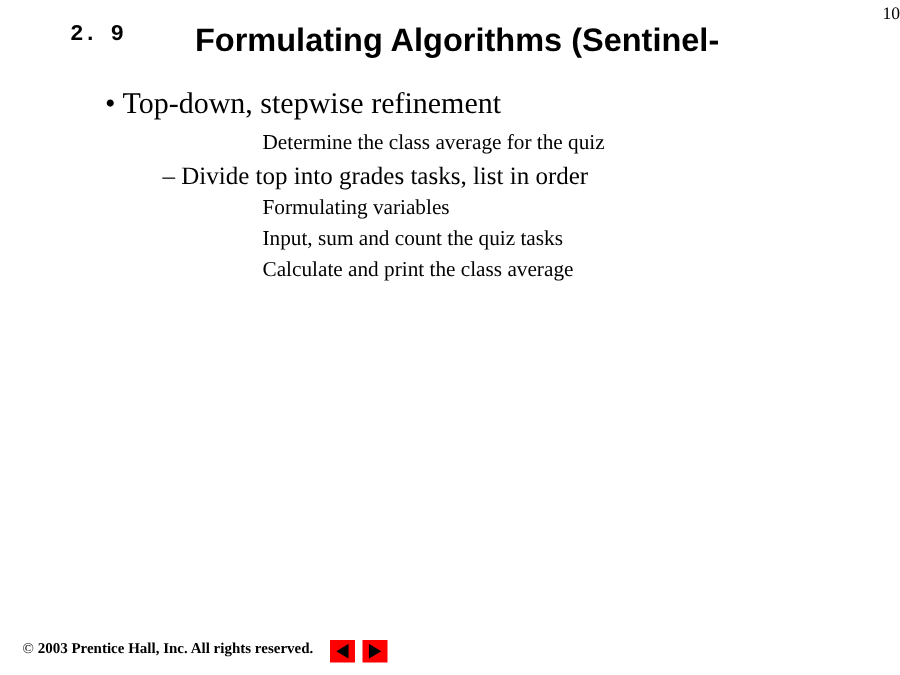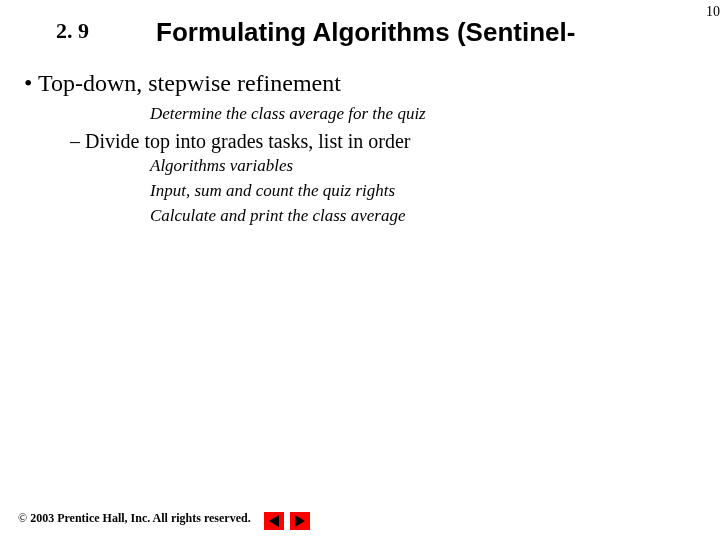--- a/index.html
+++ b/index.html
@@ -20,50 +20,50 @@
     font-family: Liberation Serif, serif;
   }
   .heading {
     display: flex;
     align-items: flex-start;
     padding-top: 18px;
     padding-left: 56px;
     padding-right: 90px;
   }
   .section-number {
-    font-size: 22px;
+    font-size: 18px;
     font-weight: bold;
     width: 100px;
     flex-shrink: 0;
+    font-family: Liberation Mono, monospace;
   }
   .title {
     font-size: 26px;
     font-weight: bold;
     flex: 1;
     font-family: Arial, Helvetica, sans-serif;
     line-height: 1.15;
   }
   .content {
     padding-top: 22px;
-    padding-left: 24px;
+    padding-left: 84px;
   }
   .bullet-1 {
     font-size: 24px;
     padding-left: 0;
     margin-bottom: 6px;
   }
   .bullet-2 {
     font-size: 20px;
     padding-left: 46px;
     margin-bottom: 2px;
     margin-top: 4px;
   }
   .pseudo {
     font-size: 17px;
-    font-style: italic;
     padding-left: 126px;
     margin-top: 2px;
     margin-bottom: 2px;
     line-height: 1.35;
   }
   .footer {
     position: absolute;
     bottom: 14px;
     left: 18px;
     font-size: 12px;
@@ -106,22 +106,22 @@
   <div class="section-number">2. 9</div>
   <div class="title">
     <span>Formulating Algorithms (Sentinel-</span><br>
   </div>
 </div>
 
 <div class="content">
   <div class="bullet-1">• Top-down, stepwise refinement</div>
   <div class="pseudo">Determine the class average for the quiz</div>
   <div class="bullet-2">– Divide top into grades tasks, list in order</div>
-  <div class="pseudo">Algorithms variables</div>
-  <div class="pseudo">Input, sum and count the quiz rights</div>
+  <div class="pseudo">Formulating variables</div>
+  <div class="pseudo">Input, sum and count the quiz tasks</div>
   <div class="pseudo">Calculate and print the class average</div>
 </div>
 
 <div class="footer">
   <span class="copyright-symbol">©</span>
   <span>2003 Prentice Hall, Inc. All rights reserved.</span>
 </div>
 
 <div class="nav-buttons">
   <div class="nav-btn">

